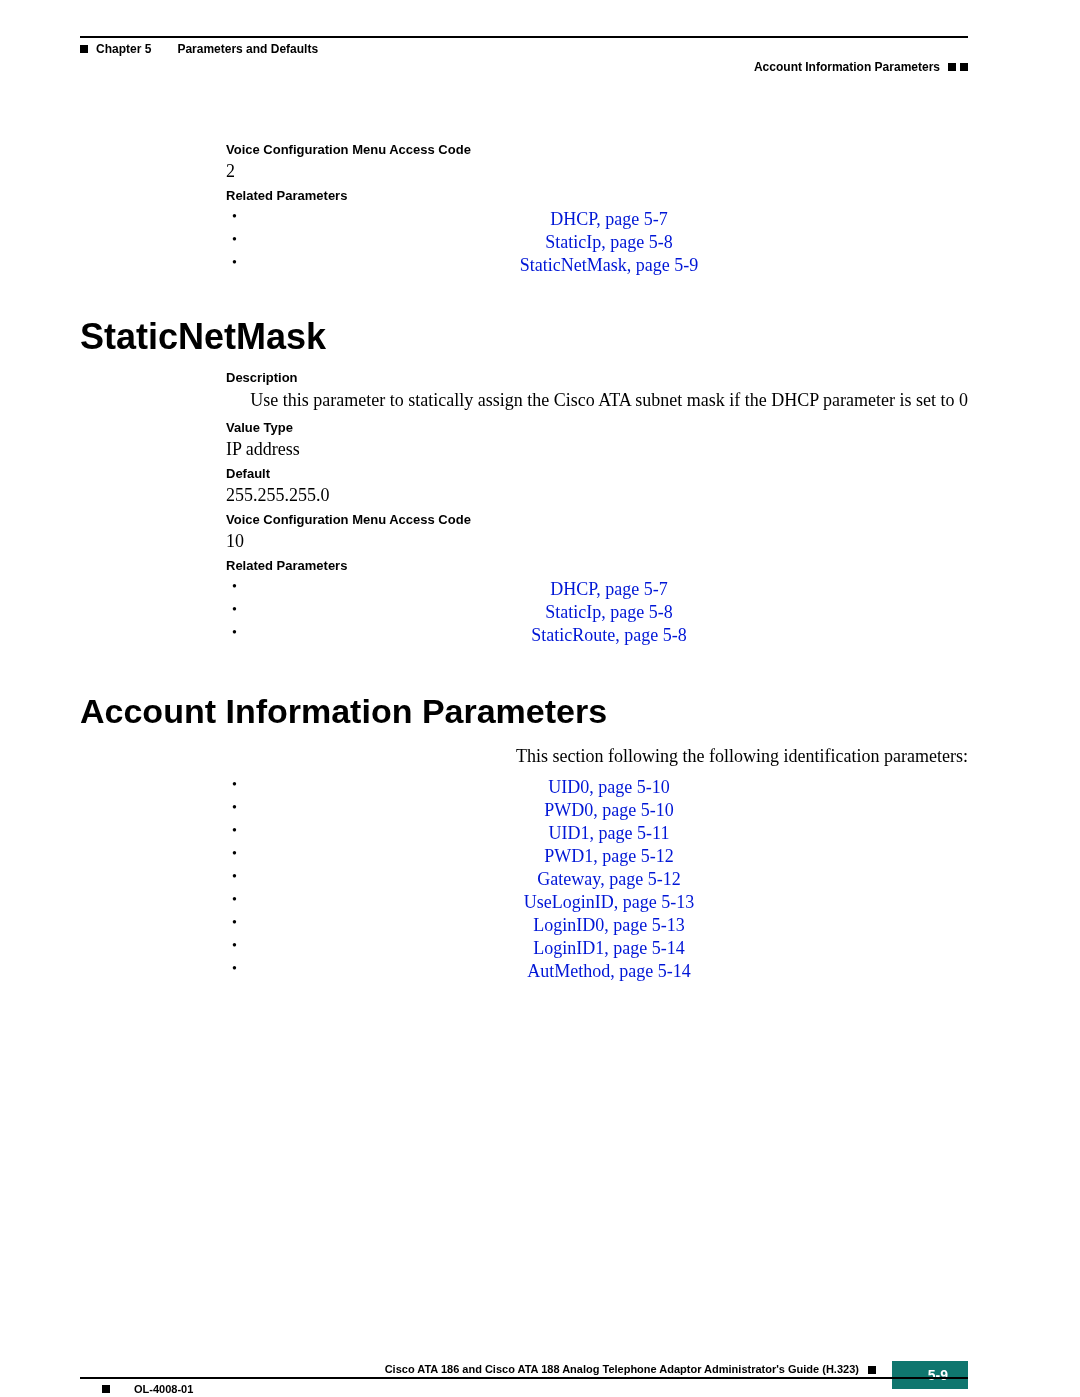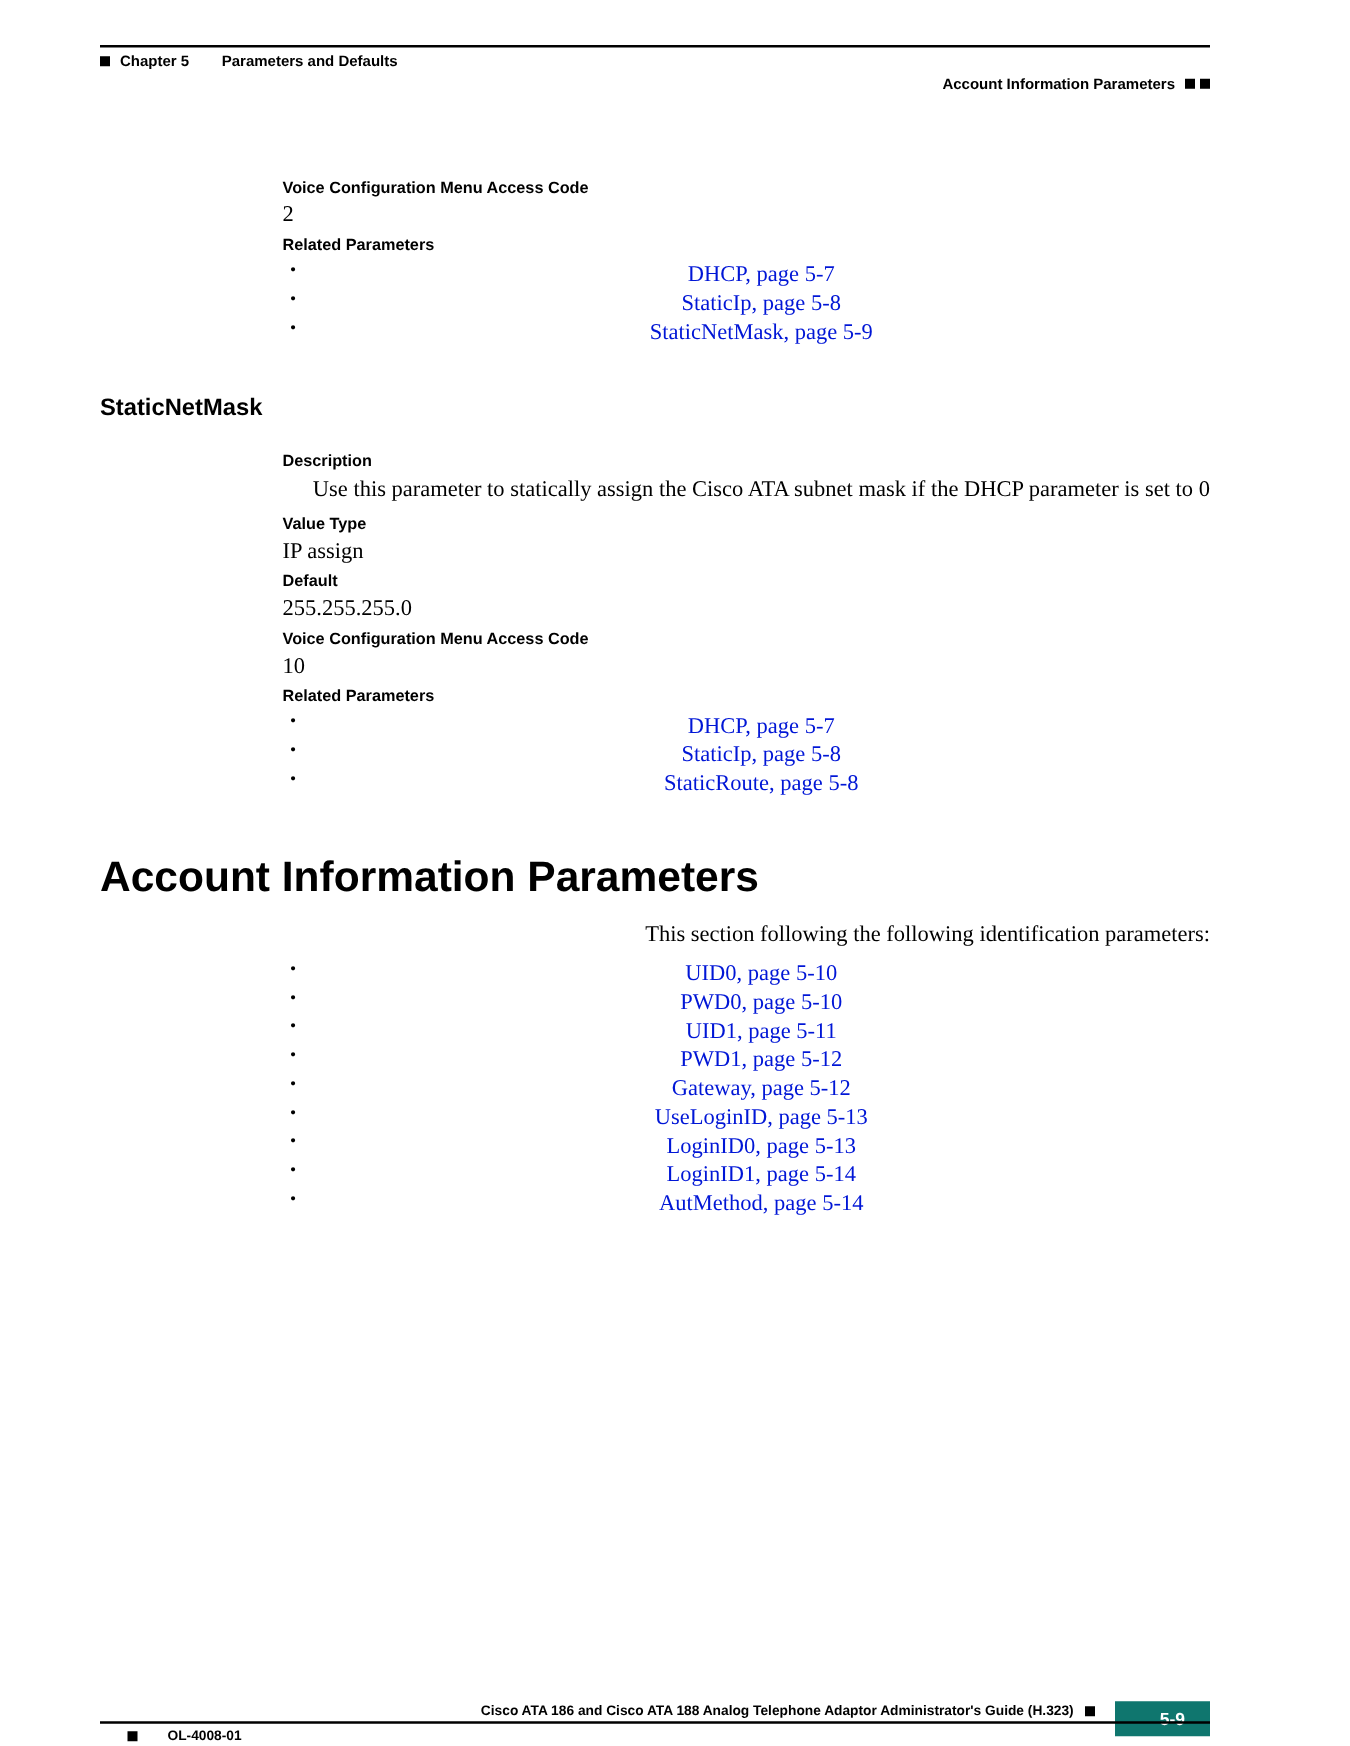--- a/index.html
+++ b/index.html
@@ -143,23 +143,23 @@
     position: absolute;
     left: 6px;
     top: 0;
     font-size: 14px;
   }
   .link {
     color: #0016d6;
   }
   .h2 {
     font-family: Arial, Helvetica, sans-serif;
-    font-size: 19px;
-    font-weight: bold;
-    margin: 40px 0 23px -146px;
+    font-size: 36px;
+    font-weight: bold;
+    margin: 40px 0 12px -146px;
   }
   .h1 {
     font-family: Arial, Helvetica, sans-serif;
     font-size: 34px;
     font-weight: bold;
     margin: 46px 0 14px -146px;
   }
   .body-text {
     font-family: "Times New Roman", Times, serif;
     font-size: 18px;
@@ -201,21 +201,21 @@
       <li><span class="link">StaticIp, page 5-8</span></li>
       <li><span class="link">StaticNetMask, page 5-9</span></li>
     </ul>
 
     <div class="h2">StaticNetMask</div>
 
     <div class="field-label">Description</div>
     <div class="body-text">Use this parameter to statically assign the Cisco ATA subnet mask if the DHCP parameter is set to 0</div>
 
     <div class="field-label">Value Type</div>
-    <div class="field-value">IP assign</div>
+    <div class="field-value">IP address</div>
 
     <div class="field-label">Default</div>
     <div class="field-value">255.255.255.0</div>
 
     <div class="field-label">Voice Configuration Menu Access Code</div>
     <div class="field-value">10</div>
 
     <div class="field-label">Related Parameters</div>
     <ul class="bullets">
       <li><span class="link">DHCP, page 5-7</span></li>

